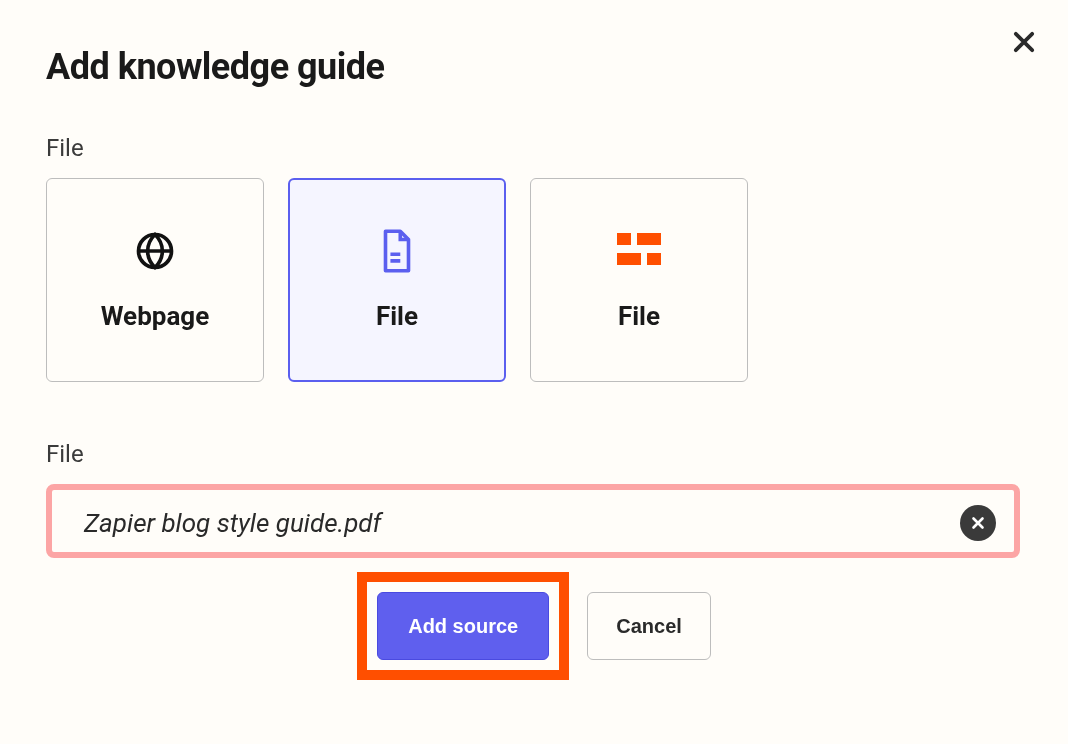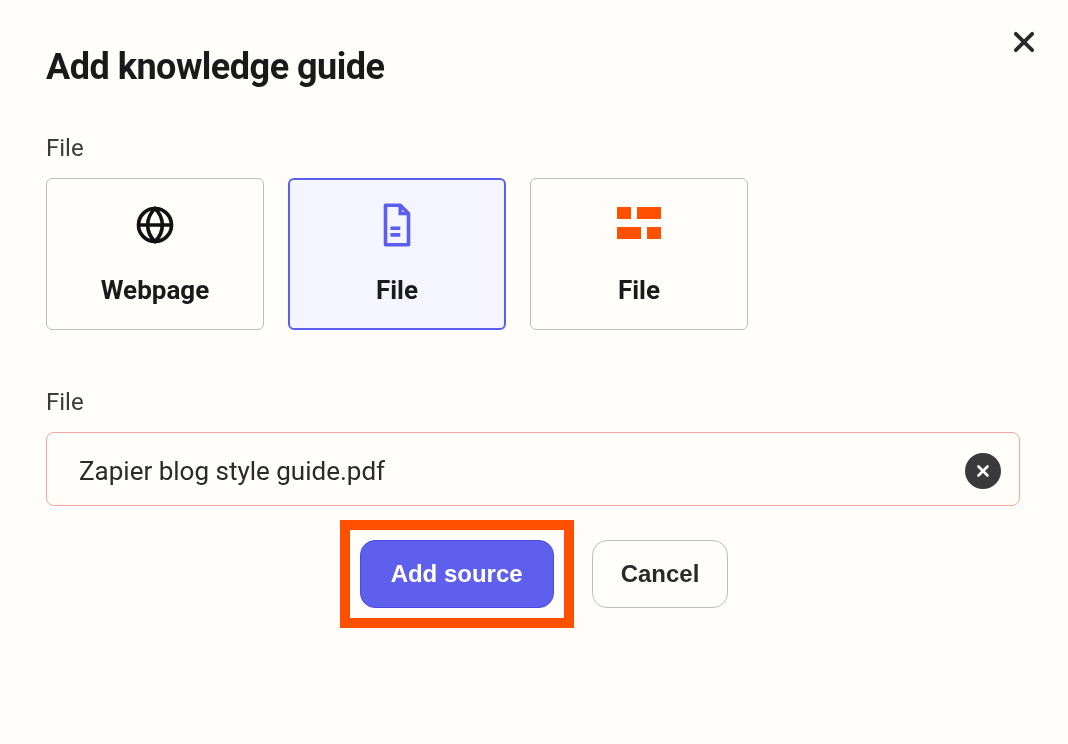--- a/index.html
+++ b/index.html
@@ -33,21 +33,21 @@
     color: #3b3b3b;
     margin-bottom: 16px;
   }
   .type-row {
     display: flex;
     gap: 24px;
     margin-bottom: 58px;
   }
   .type-card {
     width: 218px;
-    height: 152px;
+    height: 204px;
     border: 1px solid #bdbdbd;
     border-radius: 6px;
     display: flex;
     flex-direction: column;
     align-items: center;
     justify-content: center;
     gap: 28px;
     cursor: pointer;
     background: #fffdf9;
   }
@@ -61,27 +61,28 @@
   }
   .icon-slot {
     height: 44px;
     display: flex;
     align-items: center;
     justify-content: center;
   }
   .file-field {
     width: 974px;
     height: 74px;
-    border: 1px solid #fca5a5;
+    border: 6px solid #fca5a5;
     border-radius: 8px;
     display: flex;
     align-items: center;
     padding: 4px 18px 0 32px;
     background: #fffdf9;
     margin-bottom: 14px;
+    font-style: italic;
   }
   .file-field .filename {
     flex: 1;
     font-size: 26px;
     color: #2a2a2a;
   }
   .clear-badge {
     width: 36px;
     height: 36px;
     border-radius: 50%;
@@ -102,22 +103,22 @@
     gap: 18px;
     align-items: center;
   }
   .highlight-frame {
     border: 10px solid #ff4f00;
     padding: 10px;
     display: inline-flex;
   }
   .btn {
     height: 68px;
-    border-radius: 15px;
-    font-size: 24px;
+    border-radius: 6px;
+    font-size: 20px;
     font-weight: 600;
     display: inline-flex;
     align-items: center;
     justify-content: center;
     cursor: pointer;
     border: 1px solid #bdbdbd;
     background: #fffdf9;
     padding: 0 28px;
   }
   .btn.primary {

